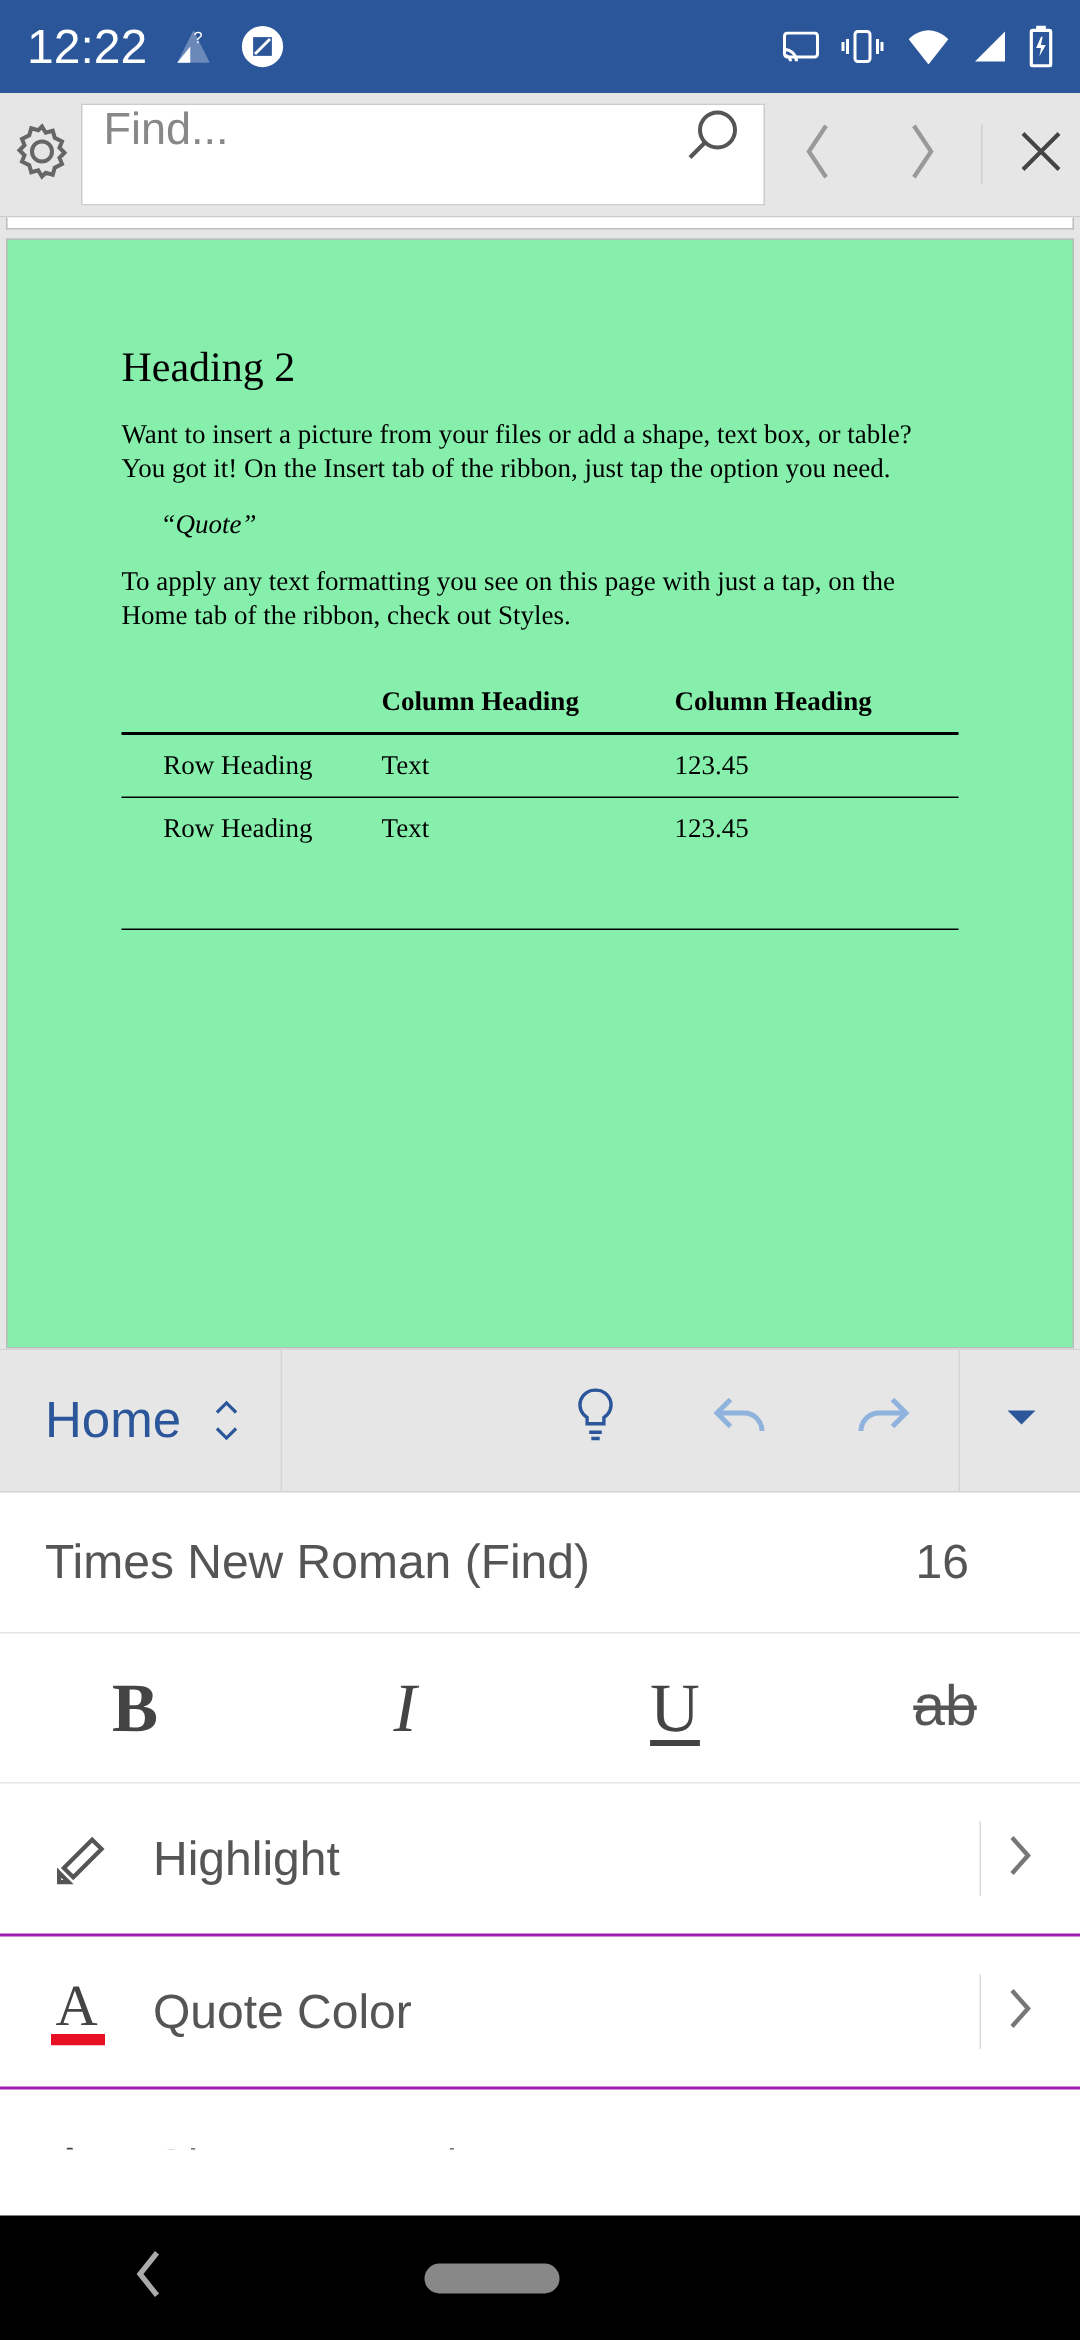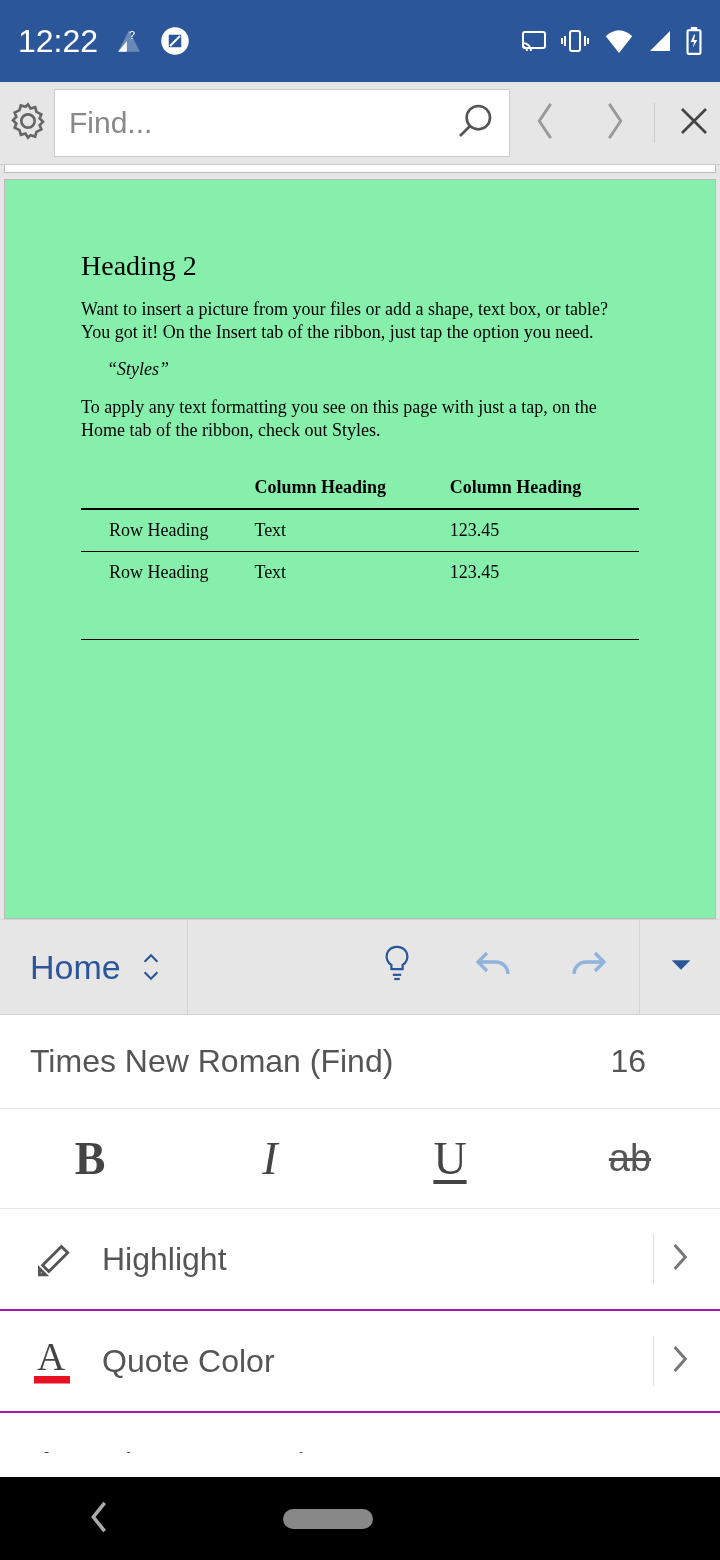--- a/index.html
+++ b/index.html
@@ -5,21 +5,21 @@
   * { margin: 0; padding: 0; box-sizing: border-box; }
   body {
     width: 720px;
     height: 1560px;
     font-family: -apple-system, "Segoe UI", sans-serif;
     background: #fff;
     overflow: hidden;
     position: relative;
   }
   .status-bar {
-    height: 82px;
+    height: 62px;
     background: #2b579a;
     color: #fff;
     display: flex;
     align-items: center;
     justify-content: space-between;
     padding: 0 18px;
   }
   .status-left { display: flex; align-items: center; gap: 18px; }
   .status-right { display: flex; align-items: center; gap: 14px; }
   .status-time { font-size: 32px; font-weight: 500; }
@@ -36,21 +36,21 @@
     width: 70px; height: 70px;
     display: flex; align-items: center; justify-content: center;
     color: #555;
   }
   .search-field {
     flex: 0 0 334px;
     height: 68px;
     background: #fff;
     border: 1px solid #ccc;
     display: flex;
-    align-items: center;
+    align-items: flex-start;
     padding: 0 14px;
     margin-left: 6px;
   }
   .search-input {
     flex: 1;
     border: none;
     outline: none;
     font-size: 30px;
     color: #888;
   }
@@ -312,21 +312,21 @@
       </span>
     </div>
   </div>
 </div>
 
 <div class="doc-stage">
   <div class="page-edge-top"></div>
   <div class="doc-page">
     <h2 class="doc-h2">Heading 2</h2>
     <p class="doc-p">Want to insert a picture from your files or add a shape, text box, or table? You got it! On the Insert tab of the ribbon, just tap the option you need.</p>
-    <p class="doc-quote">“Styles”</p>
+    <p class="doc-quote">“Quote”</p>
     <p class="doc-p">To apply any text formatting you see on this page with just a tap, on the Home tab of the ribbon, check out Styles.</p>
     <table class="doc-table">
       <thead>
         <tr>
           <th></th>
           <th>Column Heading</th>
           <th>Column Heading</th>
         </tr>
       </thead>
       <tbody>

